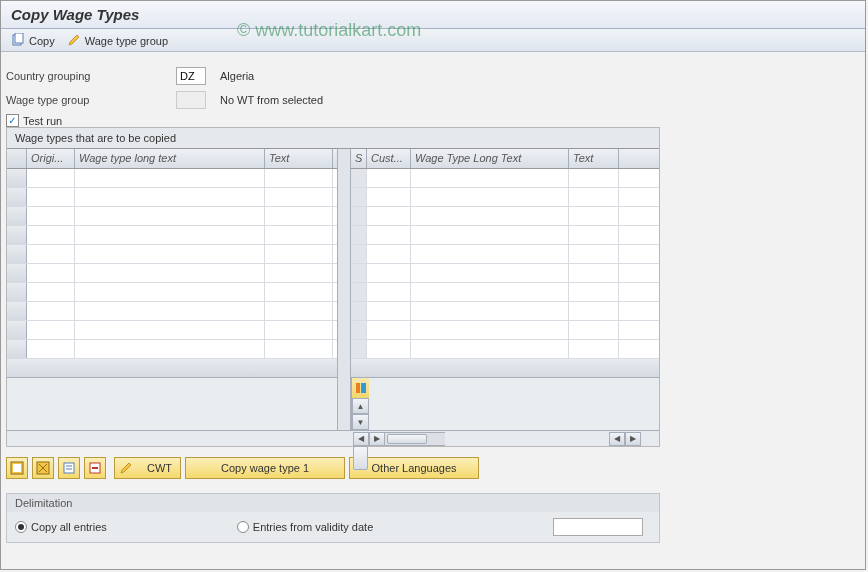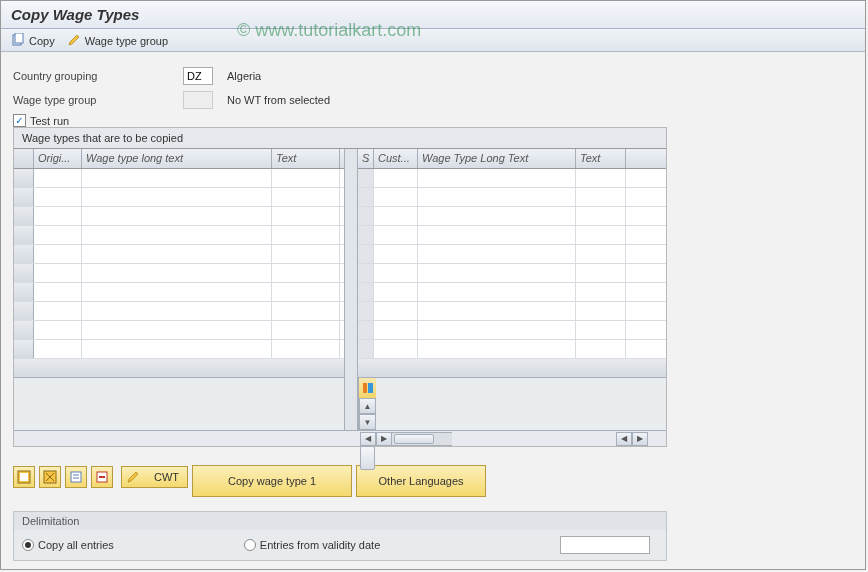--- a/index.html
+++ b/index.html
@@ -48,21 +48,21 @@
       position: absolute;
       left: 237px;
       top: 20px;
       font-size: 18px;
       color: #15803d;
       opacity: 0.5;
       pointer-events: none;
       font-family: Arial, sans-serif;
     }
     .content {
-      padding: 14px 10px 10px 12px;
+      padding: 14px 10px 10px 5px;
     }
     .form-row {
       display: flex;
       align-items: center;
       margin-bottom: 4px;
       height: 20px;
     }
     .form-label {
       width: 170px;
       color: #444;
@@ -256,29 +256,28 @@
       height: 22px;
       background: linear-gradient(#fbefb8, #f5d96e);
       border: 1px solid #b89b3f;
       display: flex;
       align-items: center;
       justify-content: center;
       font-size: 11px;
       cursor: pointer;
     }
     .text-btn {
-      height: 32px;
+      height: 22px;
       background: linear-gradient(#fbefb8, #f5d96e);
       border: 1px solid #b89b3f;
       padding: 0 14px;
       display: flex;
       align-items: center;
       cursor: pointer;
       color: #333;
-      margin-top: 8px;
     }
     .cwt-btn {
       height: 22px;
       background: linear-gradient(#fbefb8, #f5d96e);
       border: 1px solid #b89b3f;
       padding: 0 8px 0 4px;
       display: flex;
       align-items: center;
       gap: 14px;
       cursor: pointer;

